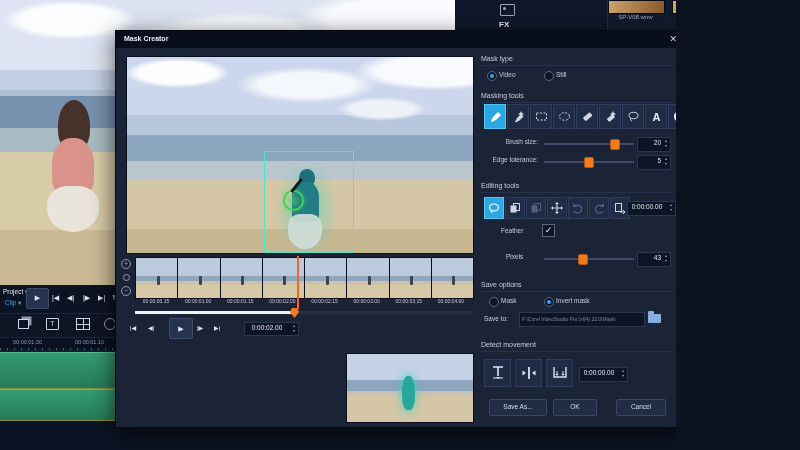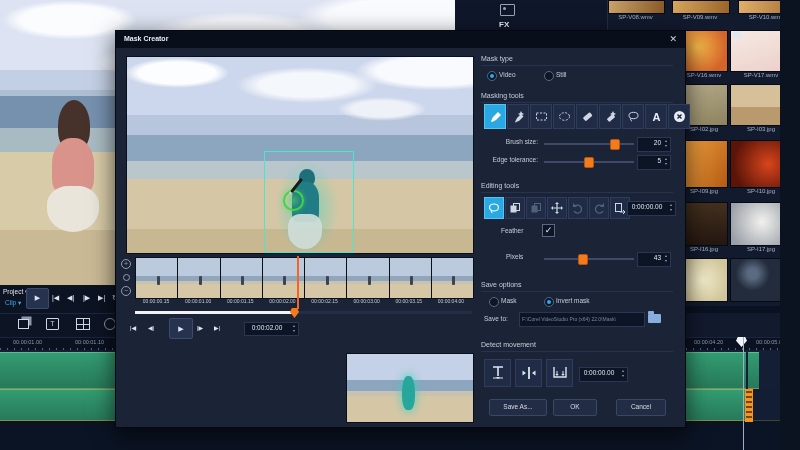--- a/index.html
+++ b/index.html
@@ -1,16 +1,16 @@
 <!DOCTYPE html>
 <html><head>
 <meta charset="utf-8">
 <style>
   html,body{margin:0;padding:0;background:#0b1220;}
-  .stage{position:relative;width:780px;height:450px;overflow:hidden;
+  .stage{position:relative;width:676px;height:450px;overflow:hidden;
          font-family:"Liberation Sans",sans-serif;background:#404040;}
   .abs{position:absolute;}
 
   
   .photo{left:0;top:0;width:455px;height:285px;
     background:
       radial-gradient(90px 26px at 70px 20px,#fbfcfe 0 55%,rgba(255,255,255,0) 75%),
       radial-gradient(120px 30px at 240px 34px,#f6f8fc 0 50%,rgba(255,255,255,0) 75%),
       radial-gradient(150px 36px at 410px 18px,#fafbfe 0 55%,rgba(255,255,255,0) 75%),
       radial-gradient(70px 20px at 150px 62px,#eef2f9 0 50%,rgba(255,255,255,0) 75%),

